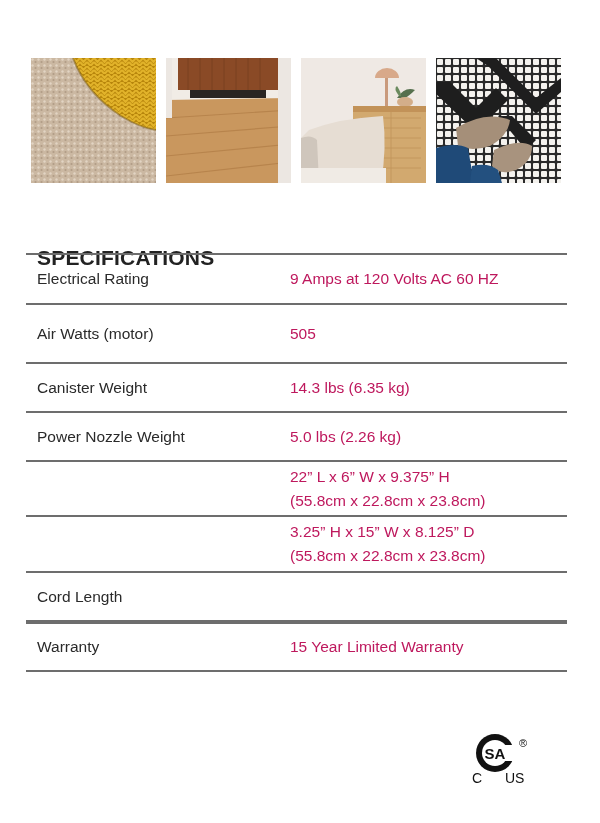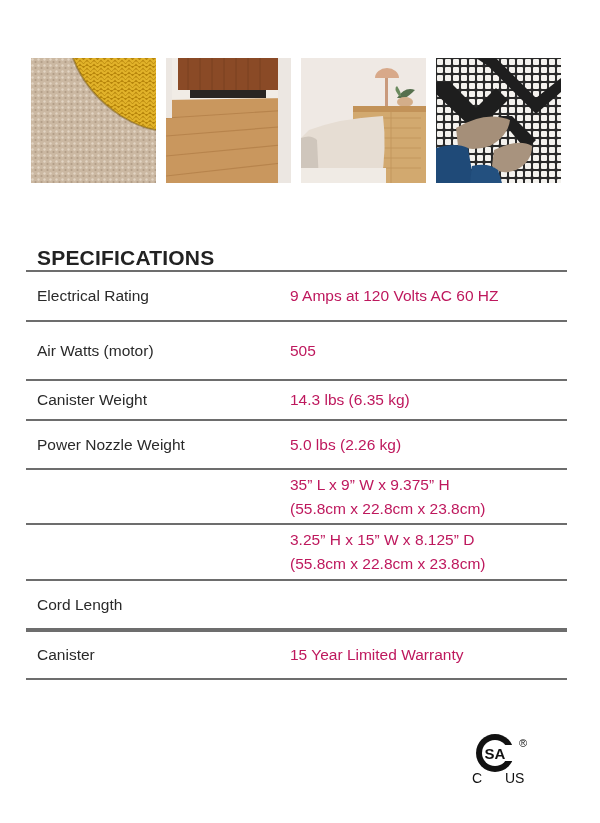--- a/index.html
+++ b/index.html
@@ -9,26 +9,26 @@
     }
     .photos { position: absolute; top: 58px; left: 31px; width: 531px; height: 125px; }
     .photo { position: absolute; top: 0; width: 125px; height: 125px; overflow: hidden; }
     .photo svg { display: block; width: 125px; height: 125px; }
     .p1 { left: 0; } .p2 { left: 135px; } .p3 { left: 270px; } .p4 { left: 405px; }
 
     .title {
       position: absolute; left: 37px; top: 232px;
       font-size: 21px; letter-spacing: 0.2px; color: #222; font-weight: bold;
     }
-    .table { position: absolute; left: 26px; top: 270px; width: 541px; }
+    .table { position: absolute; left: 26px; top: 253px; width: 541px; }
     .rule { height: 0; border-top: 2px solid #6d6d6d; }
     .row { position: relative; display: flex; align-items: center; }
     .row .label { position: absolute; left: 11px; font-size: 15.5px; color: #2a2a2a; }
     .row .value { position: absolute; left: 264px; font-size: 15.5px; color: #be185d; line-height: 24px; }
-    .r1 { height: 48px; } .r2 { height: 57px; } .r3 { height: 38px; } .r4 { height: 47px; }
+    .r1 { height: 48px; } .r2 { height: 57px; } .r3 { height: 47px; } .r4 { height: 47px; }
     .r5 { height: 53px; } .r6 { height: 54px; } .r7 { height: 47px; } .r8 { height: 47px; } .r9 { height: 46px; }
 
     .csa { position: absolute; left: 469px; top: 733px; width: 66px; height: 56px; }
   </style>
 </head>
 <body>
 
 <div class="photos">
   <div class="photo p1">
     <svg viewBox="0 0 125 125">
@@ -144,21 +144,21 @@
   <div class="rule"></div>
 
   <div class="row r4">
     <span class="label">Power Nozzle Weight</span>
     <span class="value">5.0 lbs (2.26 kg)</span>
   </div>
   <div class="rule"></div>
 
   <div class="row r5">
     <span class="value">
-      <span style="display:block">35” L x 9” W x 9.375” H</span>
+      <span style="display:block">22” L x 6” W x 9.375” H</span>
       <span style="display:block">(55.8cm x 22.8cm x 23.8cm)</span>
     </span>
   </div>
   <div class="rule"></div>
 
   <div class="row r6">
     <span class="value">
       <span style="display:block">3.25” H x 15” W x 8.125” D</span>
       <span style="display:block">(55.8cm x 22.8cm x 23.8cm)</span>
     </span>
@@ -166,21 +166,21 @@
   <div class="rule"></div>
 
   <div class="row r7">
     <span class="label">Cord Length</span>
   </div>
   <div class="rule"></div>
 
   <div class="rule"></div>
 
   <div class="row r9">
-    <span class="label">Canister</span>
+    <span class="label">Warranty</span>
     <span class="value">15 Year Limited Warranty</span>
   </div>
   <div class="rule"></div>
 </div>
 
 <div class="csa">
   <svg viewBox="0 0 66 56" width="66" height="56">
     <circle cx="26" cy="20" r="19" fill="#111"></circle>
     <circle cx="26" cy="20" r="13" fill="#fff"></circle>
     <rect x="32" y="12" width="14" height="16" fill="#fff"></rect>

